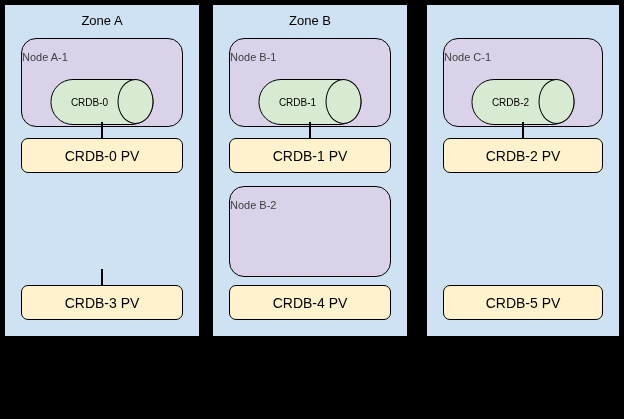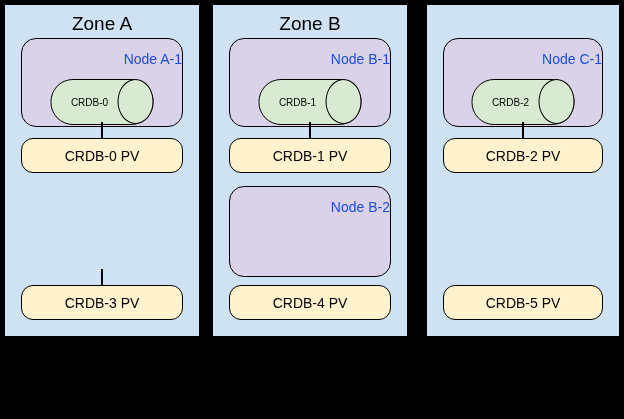--- a/index.html
+++ b/index.html
@@ -16,35 +16,35 @@
     background: var(--zone_fill, #cfe2f3);
     border: 1px solid var(--outline, #000);
     box-sizing: border-box;
   }
   .zone-a { left: 4px;   width: 196px; }
   .zone-b { left: 212px; width: 196px; }
   .zone-c { left: 426px; width: 194px; }
   .zone-title {
     position: absolute; top: 8px; left: 0; right: 0;
     text-align: center;
-    font-size: 19px; color: #000;
+    font-size: 13px; color: #000;
   }
   .node {
     position: absolute; left: 16px; right: 16px;
     background: var(--node_fill, #d9d2e9);
     border: 1px solid var(--outline, #000);
     border-radius: 15px;
     box-sizing: border-box;
   }
   .row-node1 { top: 33px; height: 89px; }
   .row-node2 { top: 181px; height: 91px; }
   .node-title {
     position: absolute; top: 12px; left: 0; right: 0;
-    text-align: right;
-    font-size: 14px; color: #1d4ed8;
+    text-align: left;
+    font-size: 11px; color: #404040;
   }
   .cyl {
     position: absolute;
     top: 40px; left: 50%;
     width: 103px; height: 46px;
     transform: translateX(-50%);
   }
   .cyl-body {
     position: absolute; inset: 0;
     background: var(--pod_fill, #d9ead3);
@@ -72,21 +72,21 @@
     background: var(--outline, #000);
     z-index: 2;
   }
   .conn1 { top: 117px; height: 17px; }
   .conn2 { top: 264px; height: 17px; }
   .pv {
     position: absolute; left: 16px; right: 16px;
     height: 35px;
     background: var(--pv_fill, #fff2cc);
     border: 1px solid var(--outline, #000);
-    border-radius: 12px;
+    border-radius: 7px;
     box-sizing: border-box;
     display: flex; align-items: center; justify-content: center;
     font-size: 14px; color: #000;
   }
   .row-pv1 { top: 133px; }
   .row-pv2 { top: 280px; text-align: right; }
 </style>
 </head>
 <body>
 

